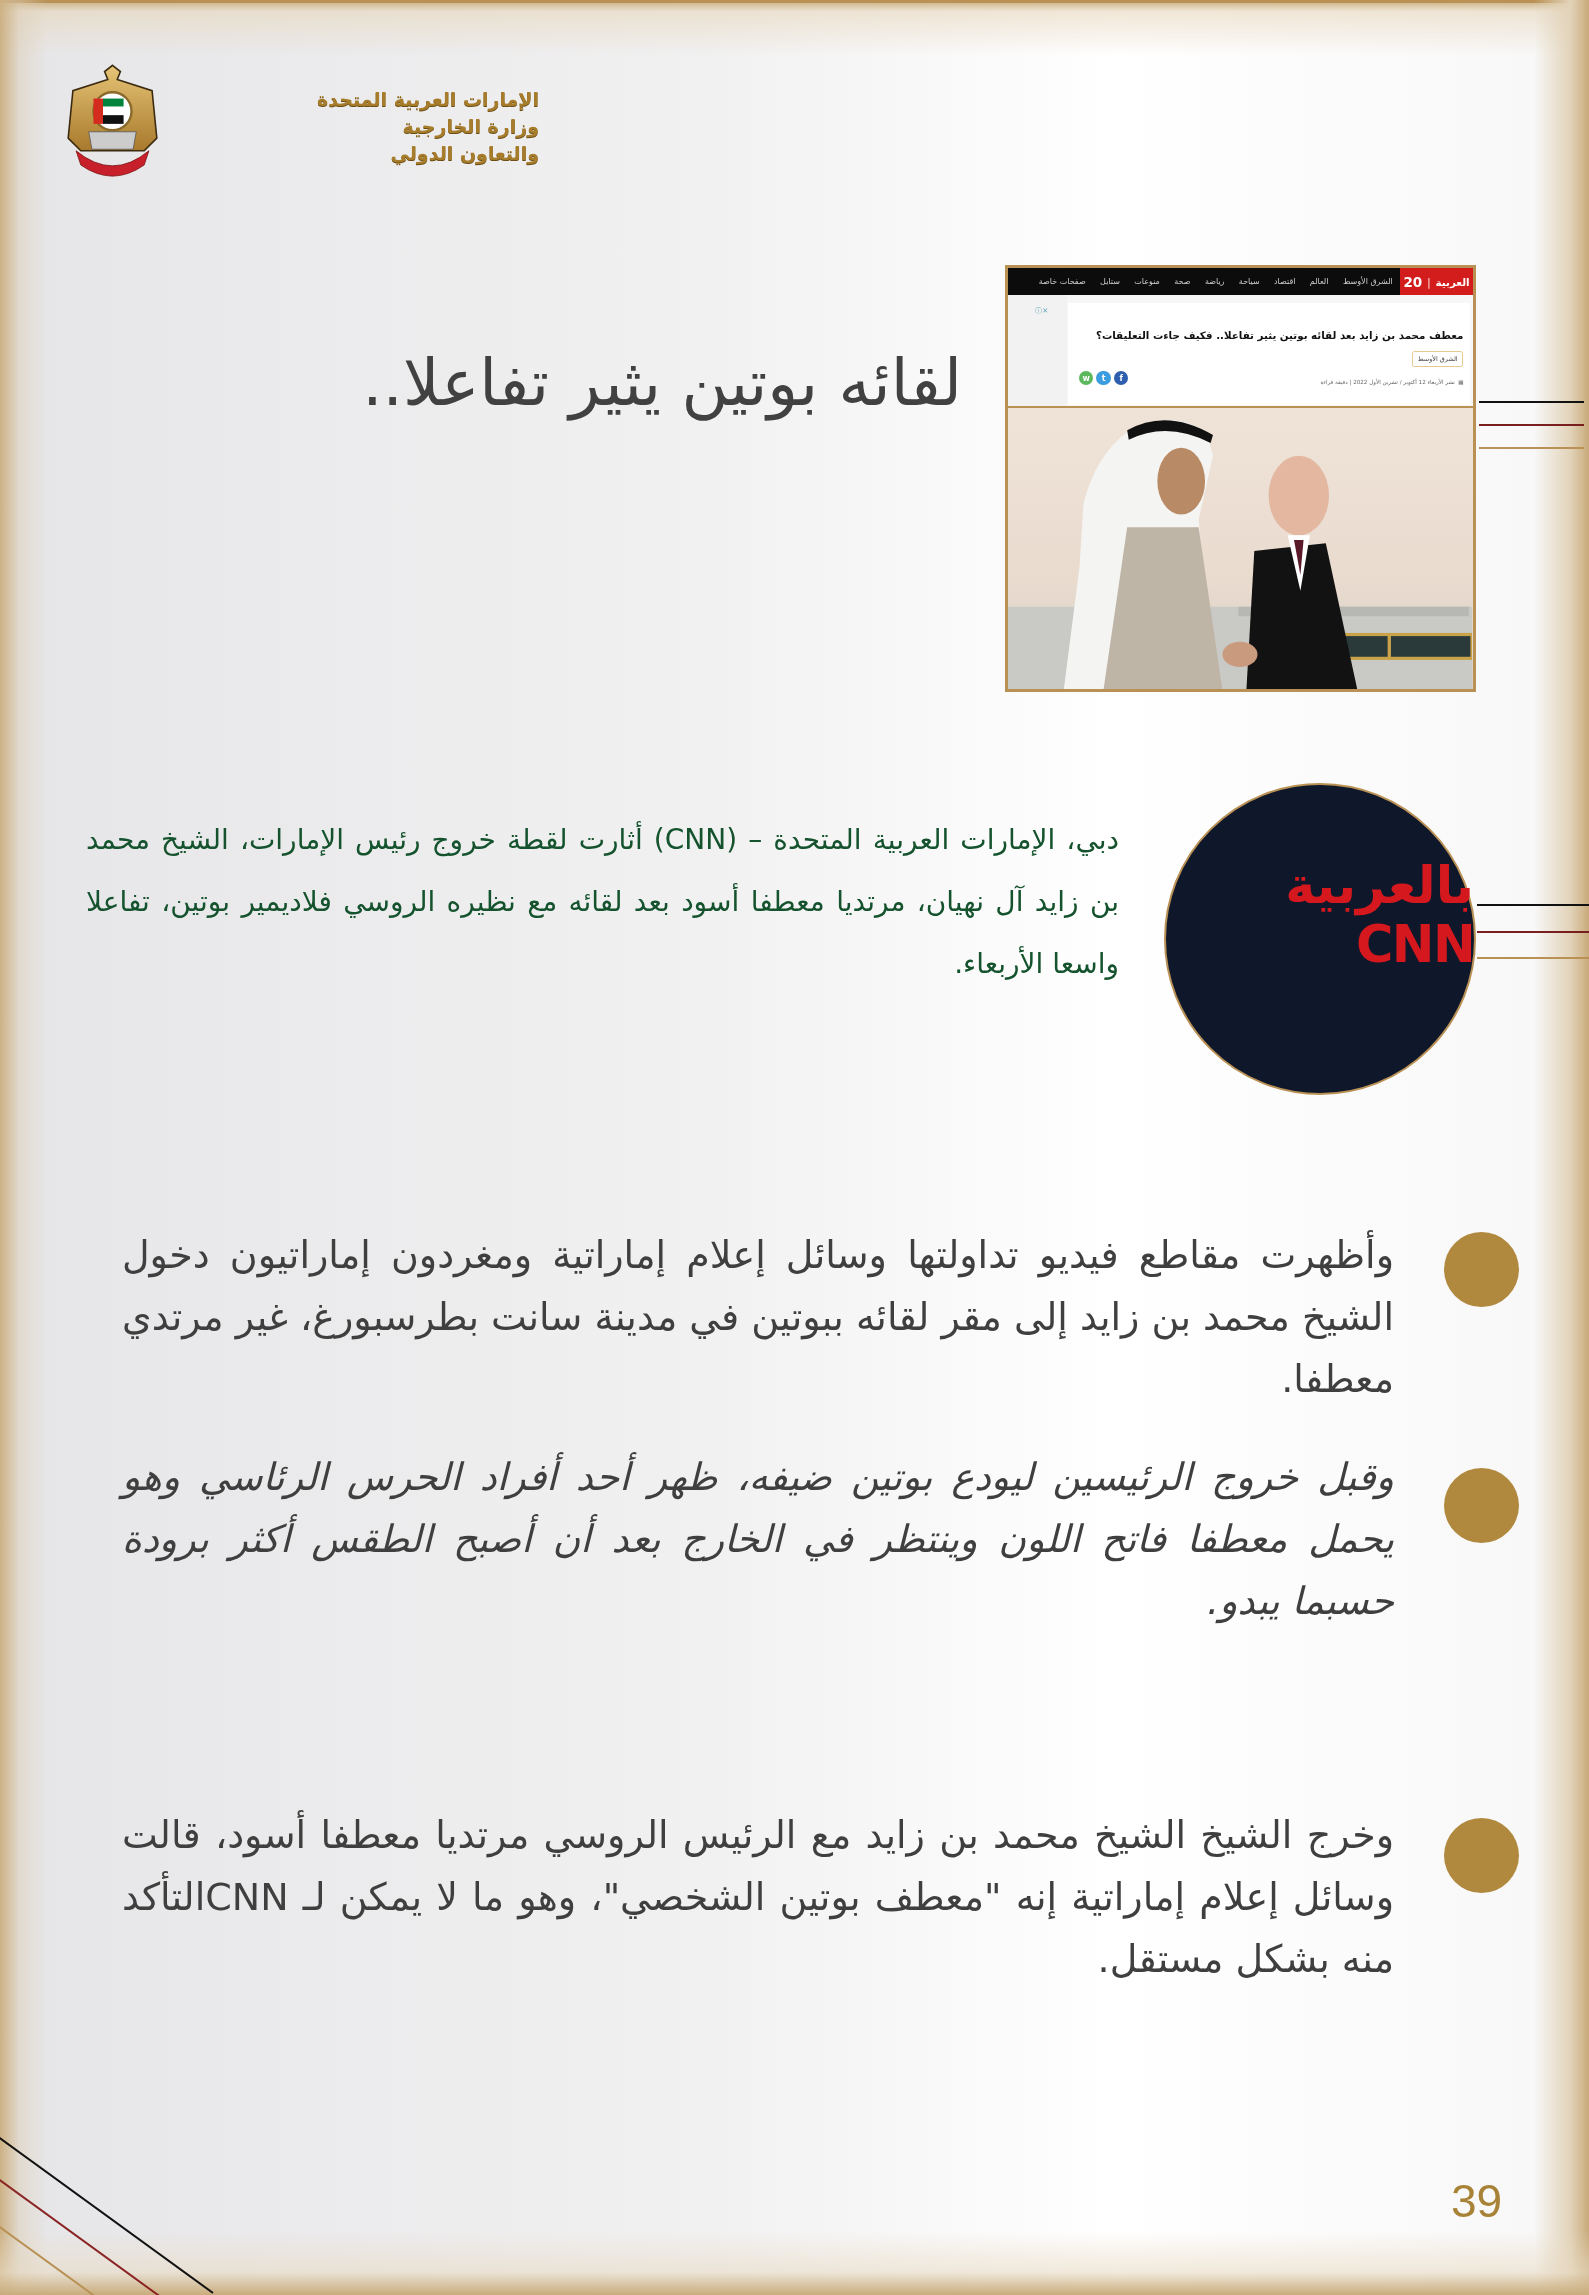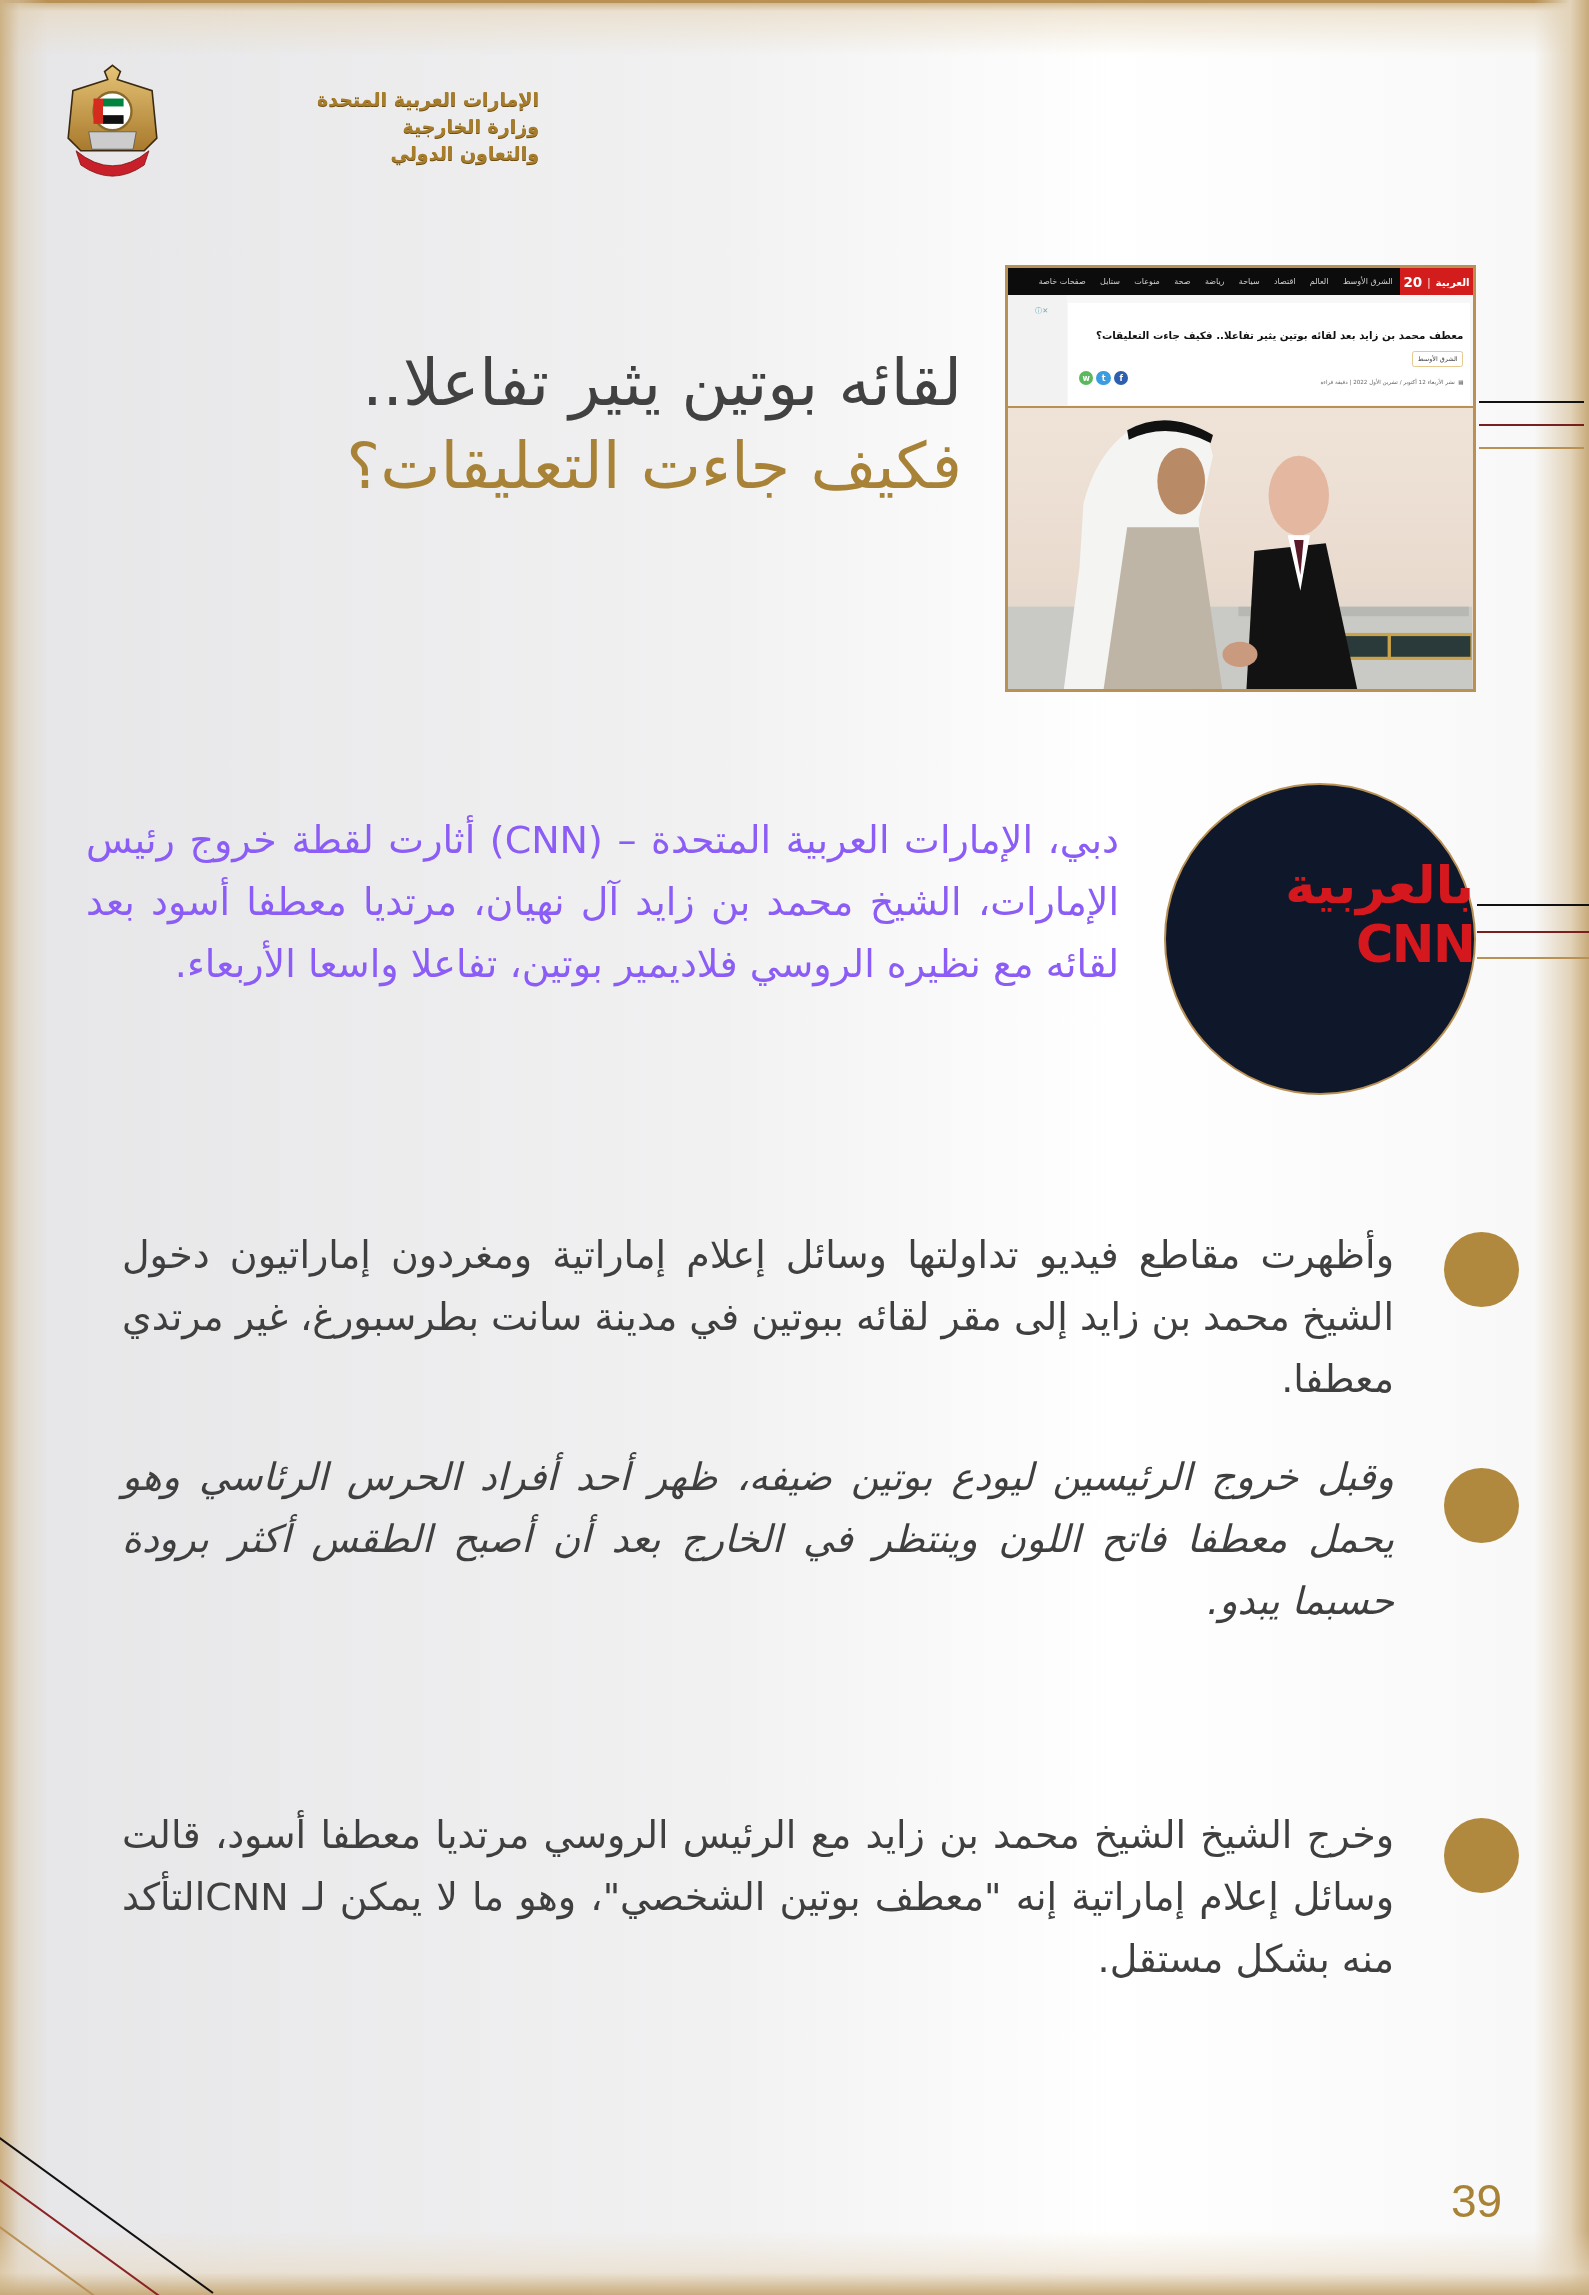--- a/index.html
+++ b/index.html
@@ -105,21 +105,21 @@
     display:flex; align-items:center; justify-content:center;
   }
   .logo-text {
     font-family:"DejaVu Sans", sans-serif; font-weight:bold; font-size:51px; color:#d4181e;
     direction:rtl; letter-spacing:-1.6px; margin-top:-48px;
   }
 
   .intro {
     position:absolute; left:86px; top:809px; width:1033px;
     direction:rtl; text-align:justify; text-align-last:right;
-    font-size:38px; line-height:62px; color:#8b5cf6;
+    font-size:28px; line-height:62px; color:#14532d;
   }
 
   .bullet-block { position:absolute; left:86px; width:1272px; }
   .bullet-dot {
     position:absolute; width:75px; height:75px; border-radius:50%; background:#b0893e;
   }
   .bullet-text {
     direction:rtl; text-align:justify; text-align-last:right;
     font-size:38px; line-height:62px; color:#3f3f3f;
   }
@@ -219,21 +219,20 @@
 <div class="hline" style="left:1479px; top:401px; width:105px; background:#111;"></div>
 <div class="hline" style="left:1479px; top:424px; width:105px; background:#7a1f1f;"></div>
 <div class="hline" style="left:1479px; top:447px; width:105px; background:#b99155;"></div>
 
 <div class="hline" style="left:1477px; top:904px; width:113px; background:#111; height:1.6px;"></div>
 <div class="hline" style="left:1477px; top:931px; width:113px; background:#7a1f1f; height:1.6px;"></div>
 <div class="hline" style="left:1477px; top:957px; width:113px; background:#b99155; height:1.6px;"></div>
 
 <div class="headline">
   <div>لقائه بوتين يثير تفاعلا..</div>
-  <div class="gold">فكيف جاءت التعليقات؟</div>
 </div>
 
 <div class="logo-circle">
   <div class="logo-text">بالعربية CNN</div>
 </div>
 
 <div class="intro">دبي، الإمارات العربية المتحدة – (CNN) أثارت لقطة خروج رئيس الإمارات، الشيخ محمد بن زايد آل نهيان، مرتديا معطفا أسود بعد لقائه مع نظيره الروسي فلاديمير بوتين، تفاعلا واسعا الأربعاء.</div>
 
 <div class="bullet-block" style="top:1224px;">
   <div class="bullet-dot" style="left:1322px; top:8px;"></div>

